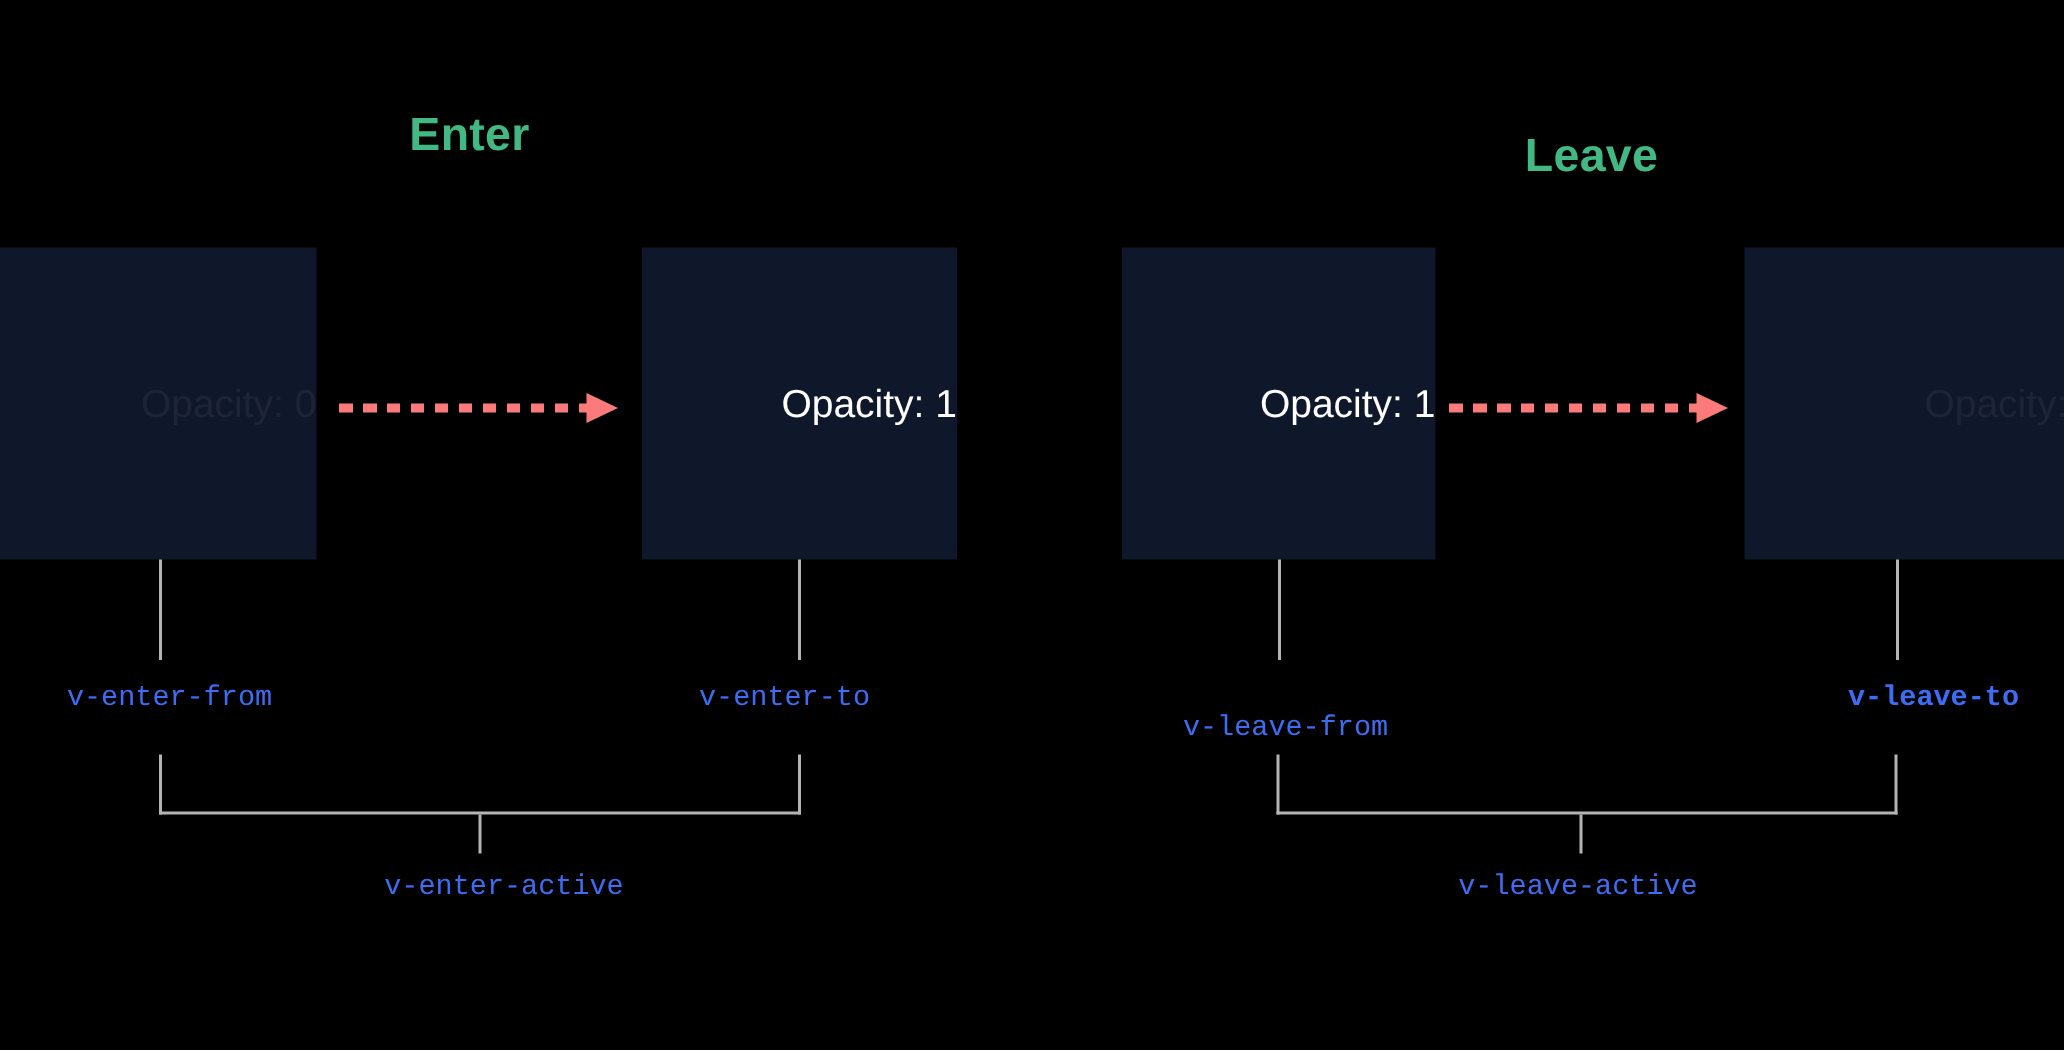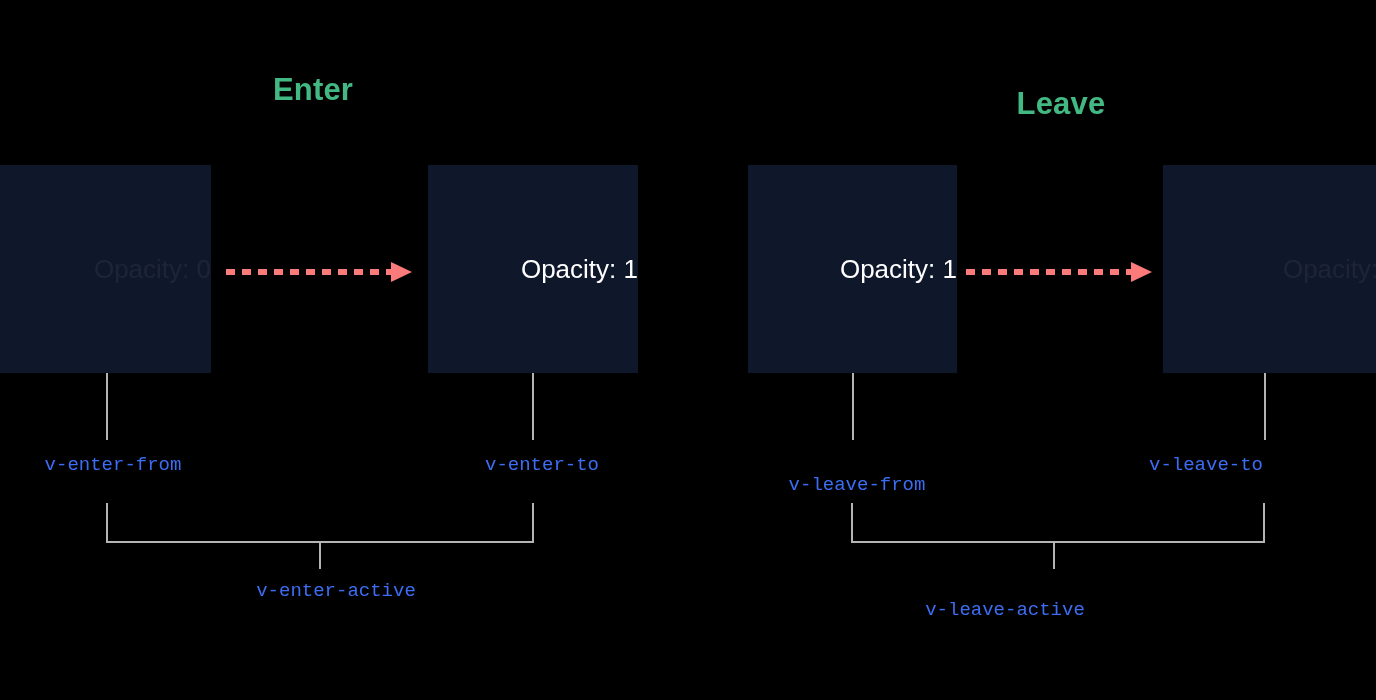--- a/index.html
+++ b/index.html
@@ -138,21 +138,21 @@
     <div class="arrow" style="left:226px; width:186px;">
       <div class="arrow-shaft"></div>
       <div class="arrow-head"></div>
     </div>
 
     <div class="stem" style="left:106px; top:373px; height:67px;"></div>
     <div class="stem" style="left:532px; top:373px; height:67px;"></div>
 
     <div class="class-label" style="left:113px; top:456px;">v-enter-from</div>
 
-    <div class="class-label" style="left:542px; top:456px;">v-enter-to</div>
+    <div class="class-label" style="left:523px; top:456px;">v-enter-to</div>
 
     <div class="bracket" style="left:106px; width:428px; top:503px;"></div>
     <div class="bracket-stem" style="left:319px; top:543px; height:26px;"></div>
 
     <div class="class-label" style="left:336px; top:582px;">v-enter-active</div>
   </div>
 
   <div>
 
     <div class="section-title" style="left:1061px; top:88px;">Leave</div>
@@ -168,21 +168,21 @@
     <div class="arrow" style="left:966px; width:186px;">
       <div class="arrow-shaft"></div>
       <div class="arrow-head"></div>
     </div>
 
     <div class="stem" style="left:852px; top:373px; height:67px;"></div>
     <div class="stem" style="left:1264px; top:373px; height:67px;"></div>
 
     <div class="class-label" style="left:857px; top:476px;">v-leave-from</div>
 
-    <div class="class-label" style="left:1206px; top:456px;">v-leave-to</div>
+    <div class="class-label" style="left:1289px; top:456px;font-weight:bold;">v-leave-to</div>
 
     <div class="bracket" style="left:851px; width:414px; top:503px;"></div>
     <div class="bracket-stem" style="left:1053px; top:543px; height:26px;"></div>
 
-    <div class="class-label" style="left:1005px; top:582px;margin-top:19px;">v-leave-active</div>
+    <div class="class-label" style="left:1052px; top:582px;">v-leave-active</div>
   </div>
 
 </div>
 
 </body></html>

